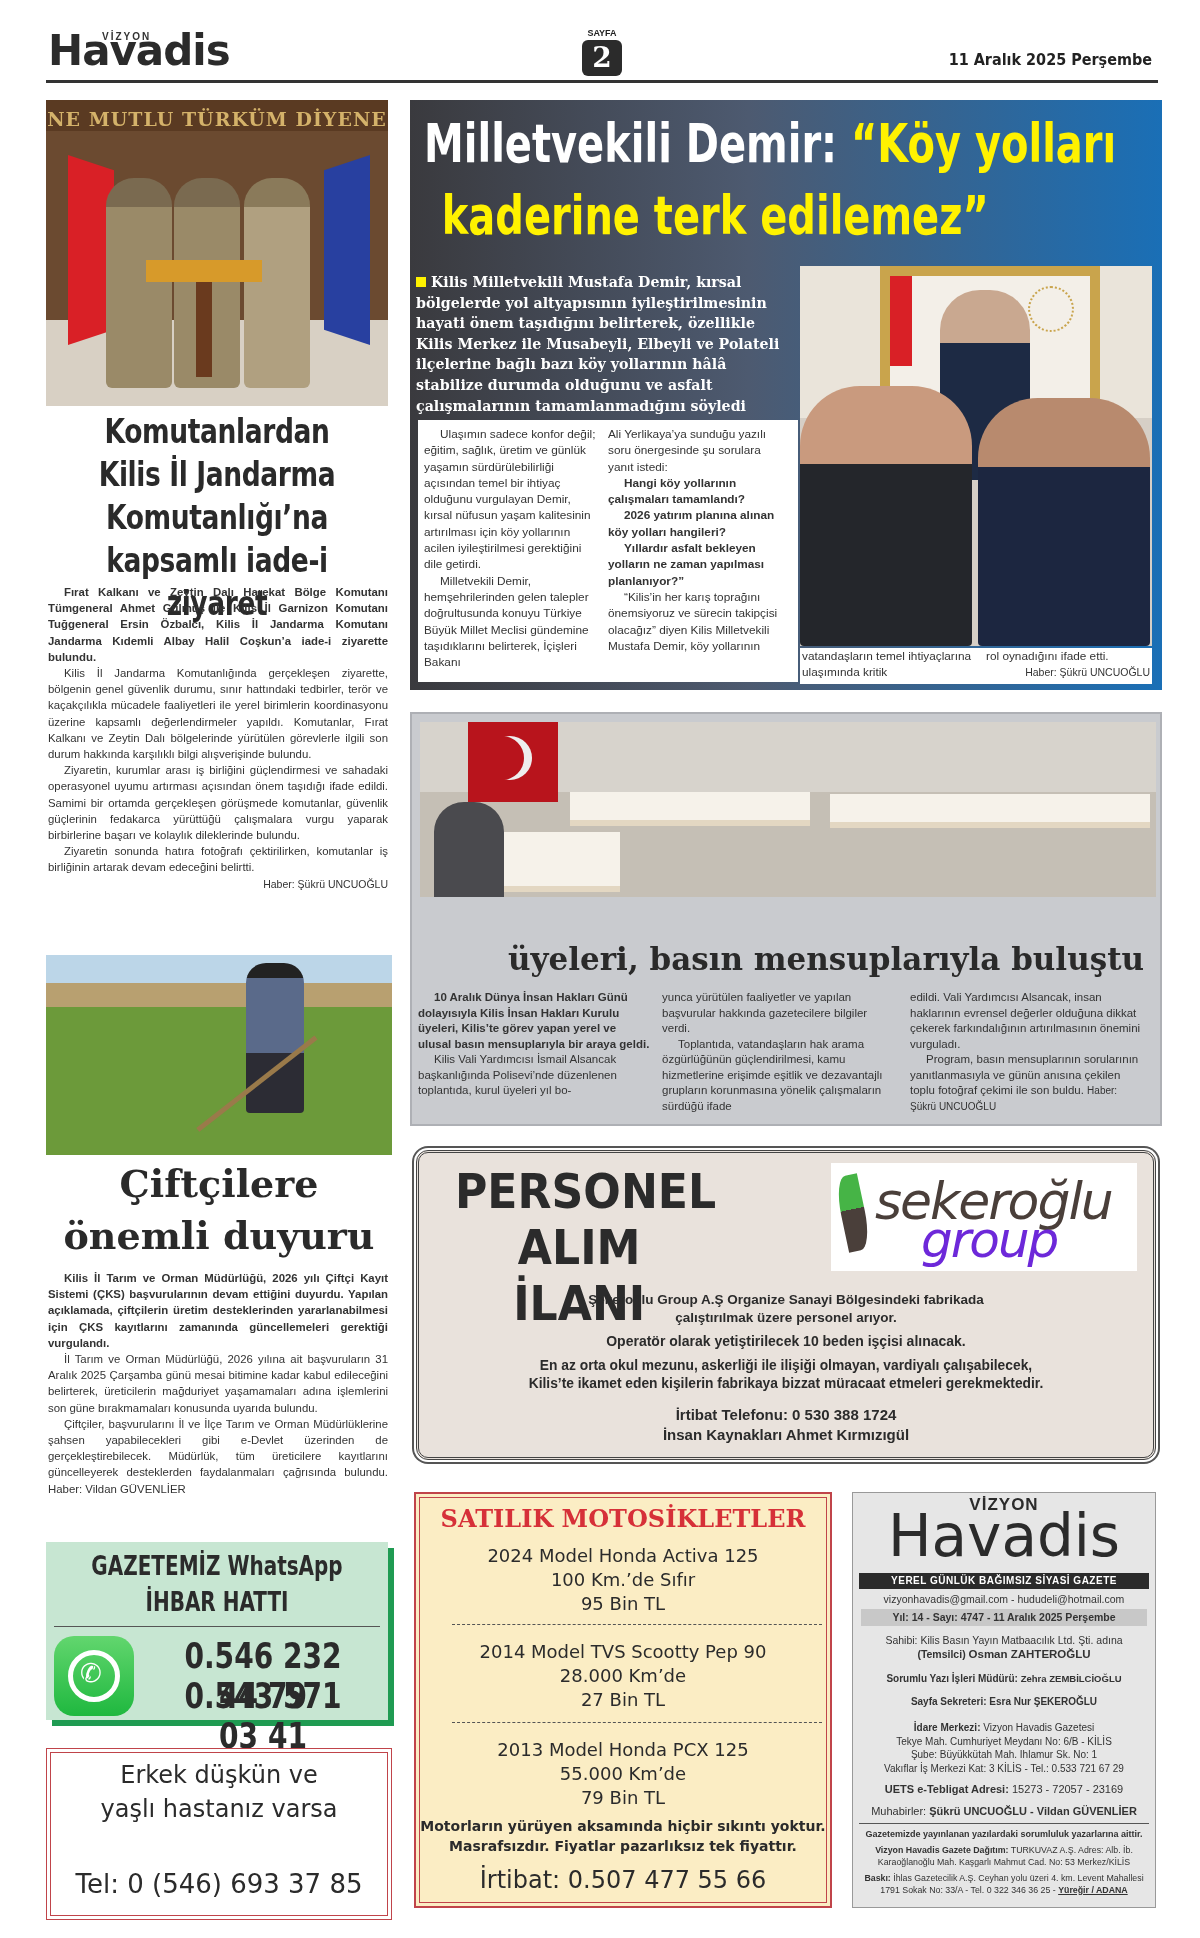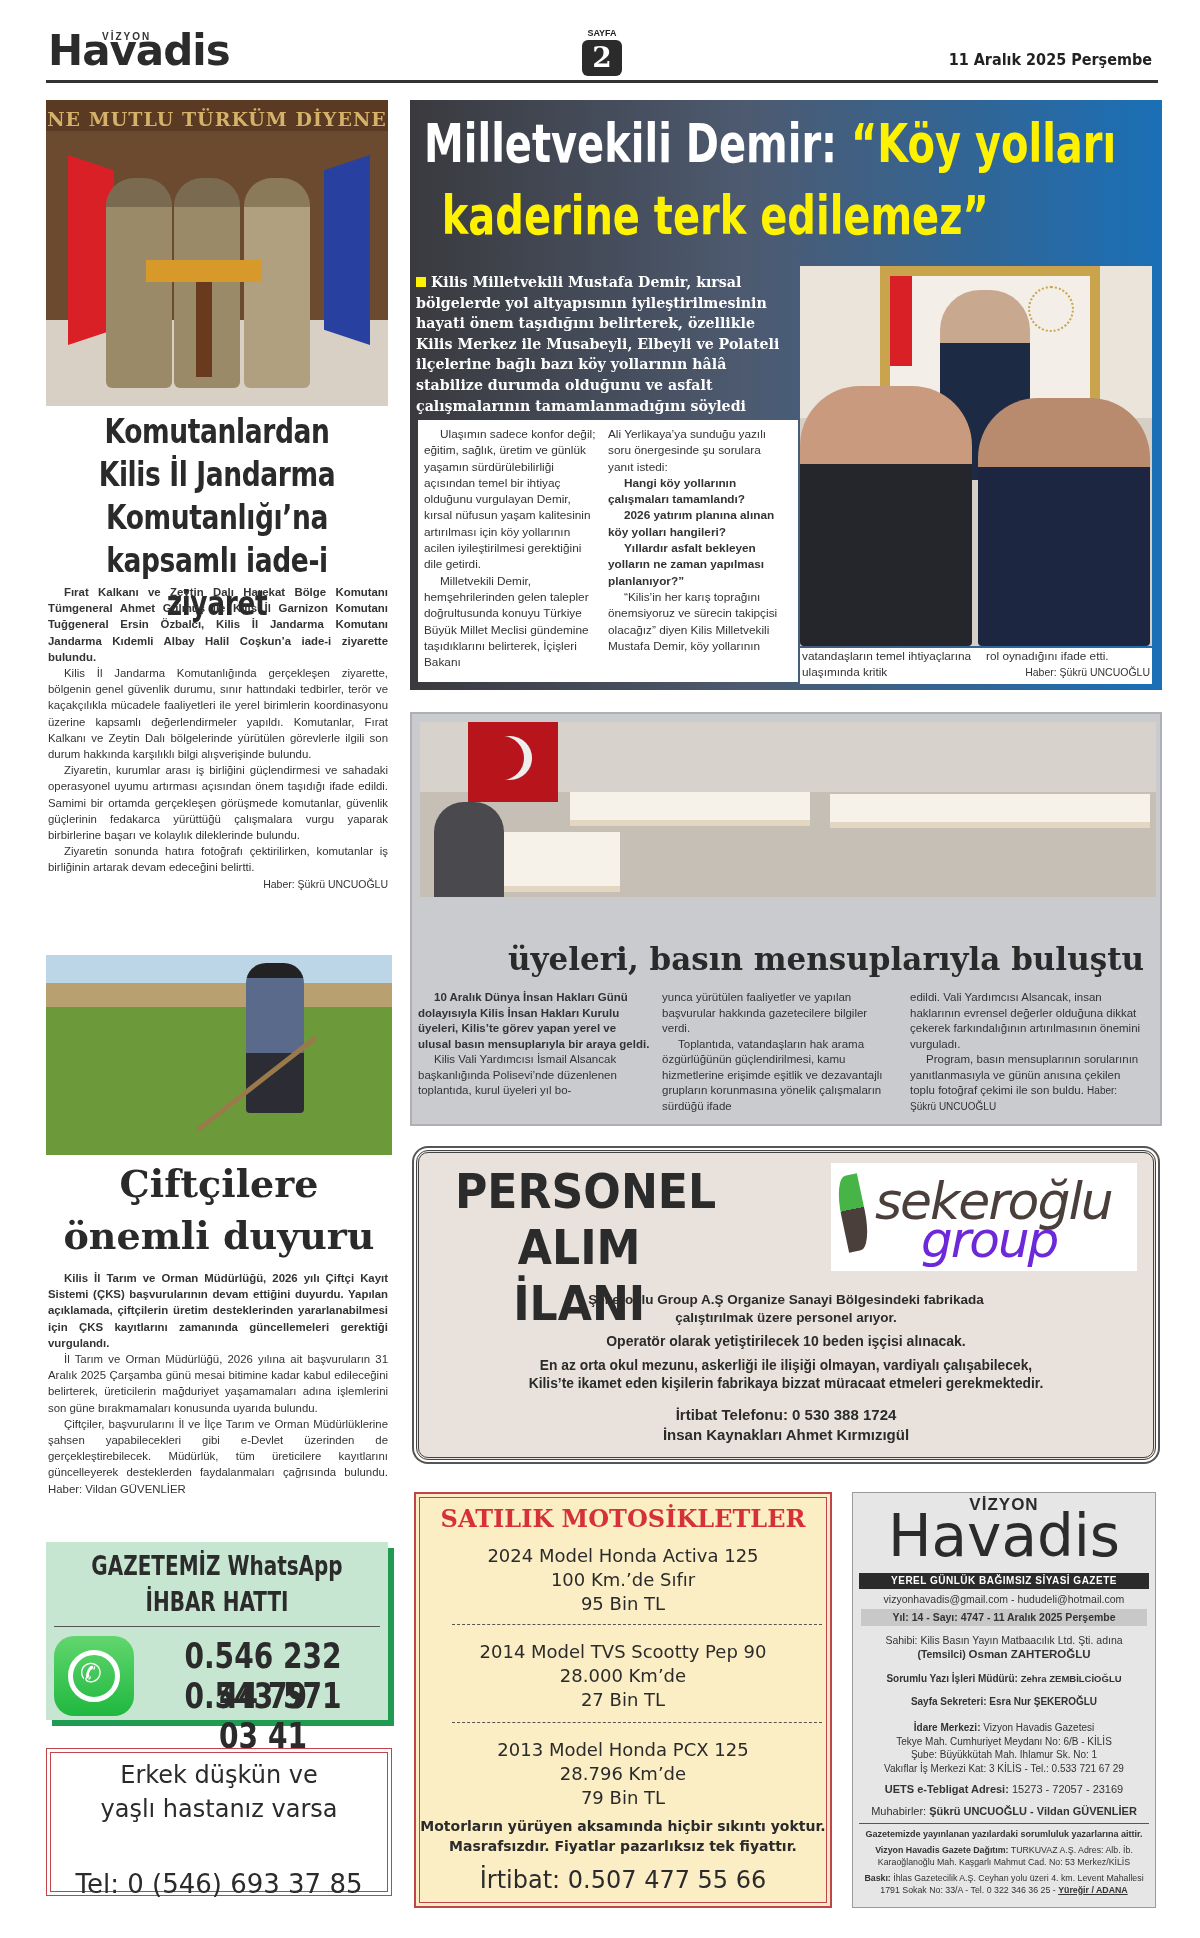--- a/index.html
+++ b/index.html
@@ -110,21 +110,21 @@
   
   .wa-box { left: 46px; top: 1542px; width: 342px; height: 178px; background: #c7e6d2; box-shadow: 6px 6px 0 #1f9b52; }
   .wa-box .t { position:absolute; left:0; right:0; top: 6px; text-align:center; font-family:"DejaVu Sans",sans-serif; font-weight:bold; font-size: 27px; line-height: 36px; color:#2b2b2b; transform: scaleX(0.74); transform-origin: center top; }
   .wa-box .hr { position:absolute; left:8px; right:8px; top: 84px; height:1px; background:#555; }
   .wa-icon { position:absolute; left: 8px; top: 94px; width: 80px; height: 80px; border-radius: 20px; background: linear-gradient(180deg,#62d66e,#1fb83f); }
   .wa-icon .ring { position:absolute; left: 14px; top: 14px; width: 52px; height: 52px; border: 5px solid #fff; border-radius: 50%; }
   .wa-icon .ph { position:absolute; left: 26px; top: 24px; color:#fff; font-size: 26px; line-height:1; }
   .wa-box .num { position:absolute; left: 92px; right: 0; text-align:center; font-family:"DejaVu Sans",sans-serif; font-weight:bold; font-size: 36px; line-height: 40px; color:#2b2b2b; transform: scaleX(0.78); transform-origin: center top; }
 
   
-  .care-box { left: 46px; top: 1748px; width: 346px; height: 148px; border: 1px solid #c0444a; box-shadow: inset 0 0 0 3px #fff, inset 0 0 0 4px #c0444a; }
+  .care-box { left: 46px; top: 1748px; width: 346px; height: 172px; border: 1px solid #c0444a; box-shadow: inset 0 0 0 3px #fff, inset 0 0 0 4px #c0444a; }
   .care-box .ln { position:absolute; left:0; right:0; text-align:center; color:#2b2b2b; font-size: 24px; font-family:"DejaVu Sans",sans-serif; }
 </style>
 </head>
 <body>
 
 <div class="abs logo-small">
   <span class="hv">Havadis</span>
   <span class="vz">VİZYON</span>
 </div>
 <div class="abs page-badge">
@@ -274,21 +274,21 @@
   </div>
   <div class="dash" style="top:130px"></div>
   <div class="item" style="top:146px">
     <div>2014 Model TVS Scootty Pep 90</div>
     <div>28.000 Km’de</div>
     <div>27 Bin TL</div>
   </div>
   <div class="dash" style="top:228px"></div>
   <div class="item" style="top:244px">
     <div>2013 Model Honda PCX 125</div>
-    <div>28.796 Km’de</div>
+    <div>55.000 Km’de</div>
     <div>79 Bin TL</div>
   </div>
   <div class="note">
     <div>Motorların yürüyen aksamında hiçbir sıkıntı yoktur.</div>
     <div>Masrafsızdır. Fiyatlar pazarlıksız tek fiyattır.</div>
   </div>
   <div class="tel">İrtibat: 0.507 477 55 66</div>
 </div>
 
 <div class="abs imprint">

